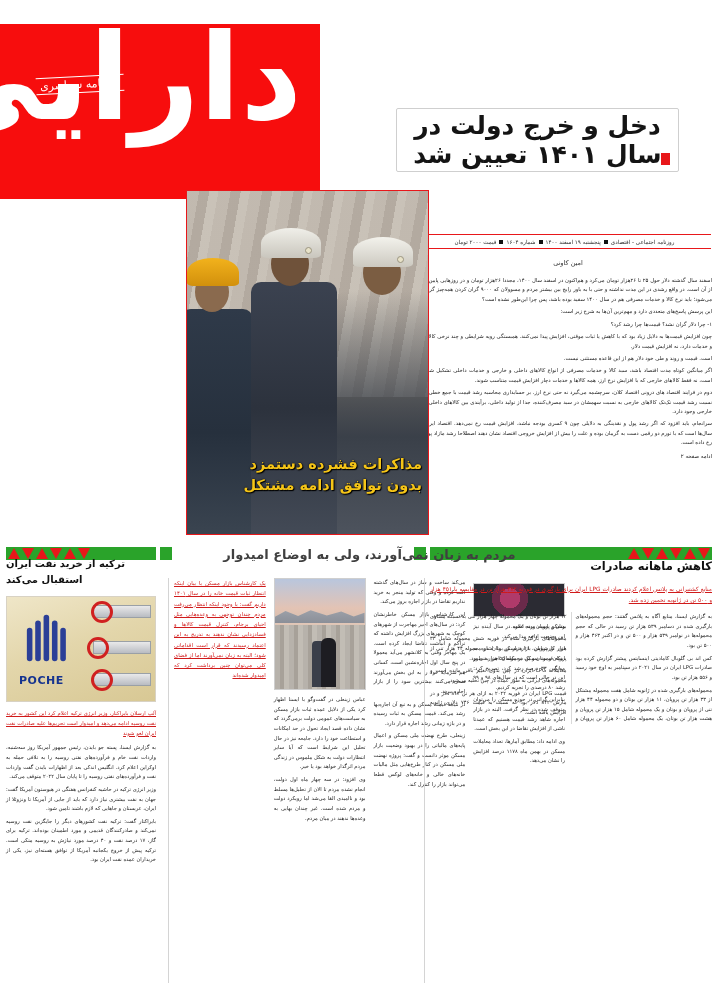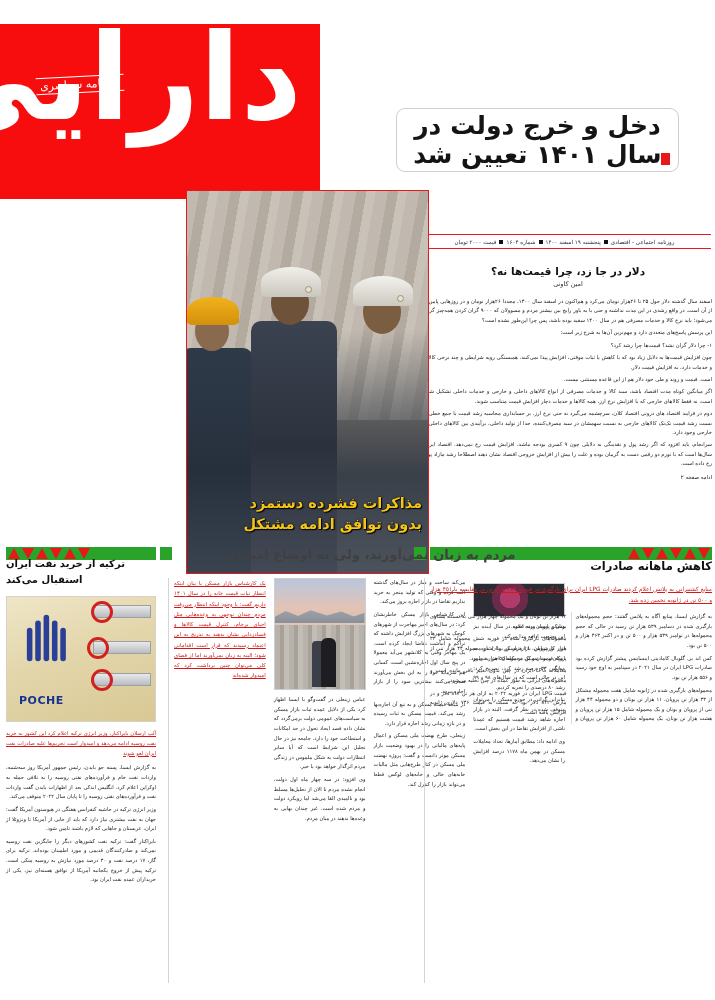--- a/index.html
+++ b/index.html
@@ -49,21 +49,21 @@
   .masthead-sub {
     position:absolute; right:196px; top:52px;
     font-size:11px; color:#fff; direction:rtl;
     border-top:1px solid #fff; border-bottom:1px solid #fff;
     padding:1px 4px; transform:rotate(-3deg);
   }
 
   
   .main-headline {
     position:absolute; top:108px; right:36px; left:396px; height:64px;
-    border:1px solid #cfcfcf; border-radius:9px; background:#fff;
+    border:1px solid #cfcfcf; border-radius:2px; background:#fff;
     display:flex; align-items:center; justify-content:center;
   }
   .main-headline-text {
     font-size:25px; font-weight:bold; color:#141414; direction:rtl; text-align:center;
   }
   .main-headline-dot {
     position:absolute; bottom:6px; right:8px; width:9px; height:12px; background:#e8171a;
   }
 
   
@@ -100,21 +100,21 @@
     position:absolute; top:232px; left:412px; width:0; height:300px;
     border-right:1.2px solid #e8171a;
   }
   .vrule-edit2 {
     position:absolute; top:232px; left:416px; width:0; height:300px;
     border-right:1px solid #e8171a;
   }
 
   
   .photo-main {
-    position:absolute; top:190px; left:186px; width:243px; height:384px;
+    position:absolute; top:190px; left:186px; width:243px; height:345px;
     border:1.2px solid #e8171a; overflow:hidden; background:#9a9085;
   }
   .pm-bg { position:absolute; inset:0; background:
       linear-gradient(180deg,#b9b1a6 0%, #a79d91 40%, #8d8478 100%); }
   .pm-wall { position:absolute; left:0; right:0; top:0; height:62%;
       background: repeating-linear-gradient(100deg, #c2bab0 0 12px, #b3aaa0 12px 22px, #cac3b9 22px 31px);
       opacity:.95; }
   .pm-ground { position:absolute; left:0; right:0; bottom:0; height:40%;
       background: linear-gradient(180deg,#8f867a 0%, #776f66 60%, #5f584f 100%); }
   .worker { position:absolute; bottom:0; }
@@ -144,21 +144,21 @@
     text-align:center; padding-top:2px;
   }
 
   
   .leftcol { position:absolute; top:548px; left:6px; width:150px; }
   .lc-title {
     margin-top:8px; font-size:10px; font-weight:bold; color:#111;
     text-align:left; direction:rtl; line-height:1.6;
   }
   .lc-photo {
-    margin-top:8px; width:100%; height:126px; border:1px solid #d8d2c4;
+    margin-top:8px; width:100%; height:106px; border:1px solid #d8d2c4;
     background:linear-gradient(160deg,#efe6c8 0%, #e3d6ab 45%, #d8c894 100%);
     position:relative; overflow:hidden;
   }
   .rosneft-logo { position:absolute; left:16px; top:16px; width:56px; height:52px;}
   .rosneft-word {
     position:absolute; left:12px; bottom:14px; font-size:11px; font-weight:bold;
     color:#16348f; letter-spacing:.5px; direction:ltr;
   }
   .valve { position:absolute; border-radius:50%; border:3px solid #d02020; }
   .pipe { position:absolute; background:linear-gradient(180deg,#e9e9ea,#b9bcc2); border:1px solid #9aa0a6;}
@@ -261,21 +261,20 @@
   <div class="date-bar">
     <span>
       <span>روزنامه اجتماعی - اقتصادی</span><span class="dsq"></span><span>پنجشنبه ۱۹ اسفند ۱۴۰۰</span><span class="dsq"></span><span>شماره ۱۶۰۴</span><span class="dsq"></span><span>قیمت ۲۰۰۰ تومان</span>
     </span>
   </div>
 
   <div class="vrule-edit"></div>
   <div class="vrule-edit2"></div>
 
   <div class="editorial">
-    <div class="edi-title">دلار در جا زد، چرا قیمت‌ها نه؟</div>
     <div class="edi-author">امین کاونی</div>
     <div class="edi-body">
       <p>اسفند سال گذشته دلار حول ۲۵ تا ۲۶هزار تومان می‌کرد و هم‌اکنون در اسفند سال ۱۴۰۰، مجددا ۲۶هزار تومان و در روزهایی پایین‌تر از آن است. در واقع رشدی در این مدت نداشته و حتی با به باور رایج بین بیشتر مردم و مسوولان که ۹۰۰۰ گران کردن همه‌چیز گران می‌شود؛ باید نرخ کالا و خدمات مصرفی هم در سال ۱۴۰۰ سفید بوده باشد، پس چرا این‌طور نشده است؟</p>
       <p>این پرسش پاسخ‌های متعددی دارد و مهم‌ترین آن‌ها به شرح زیر است:</p>
       <p>۱- چرا دلار گران نشد؟ قیمت‌ها چرا رشد کرد؟</p>
       <p>چون افزایش قیمت‌ها به دلایل زیاد بود که با کاهش یا ثبات موقتی، افزایش پیدا نمی‌کنند. همبستگی رویه شرایطی و چند نرخی کالاها و خدمات دارد، نه افزایش قیمت دلار.</p>
       <p>است. قیمت و روند و طی خود دلار هم از این قاعده مستثنی نیست.</p>
       <p>اگر میانگین کوتاه مدت اقتصاد باشد، سبد کالا و خدمات مصرفی از انواع کالاهای داخلی و خارجی و خدمات داخلی تشکیل شده است، نه فقط کالاهای خارجی که با افزایش نرخ ارز، همه کالاها و خدمات دچار افزایش قیمت متناسب شوند.</p>
       <p>دوم در فرایند اقتصاد های درونی اقتصاد کلان، سرچشمه می‌گیرد نه حتی نرخ ارز. بر حسابداری محاسبه رشد قیمت با جمع خطی و نسبت رشد قیمت تک‌تک کالاهای خارجی به نسبت سهمشان در سبد مصرف‌کننده، جدا از تولید داخلی، برآیندی بین کالاهای داخلی و خارجی وجود دارد.</p>
       <p>سرانجام، باید افزود که اگر رشد پول و نقدینگی به دلایلی چون ۹ کسری بودجه نباشد، افزایش قیمت رخ نمی‌دهد. اقتصاد ایران سال‌ها است که با تورم دو رقمی دست به گریبان بوده و علت را بیش از افزایش خروجی اقتصاد نشان دهند اصطلاحا رشد مازاد پول رخ داده است.</p>

